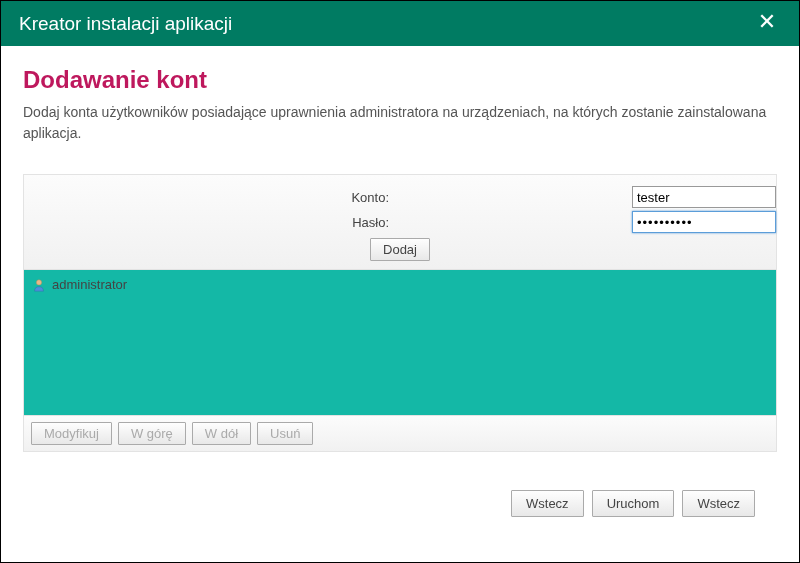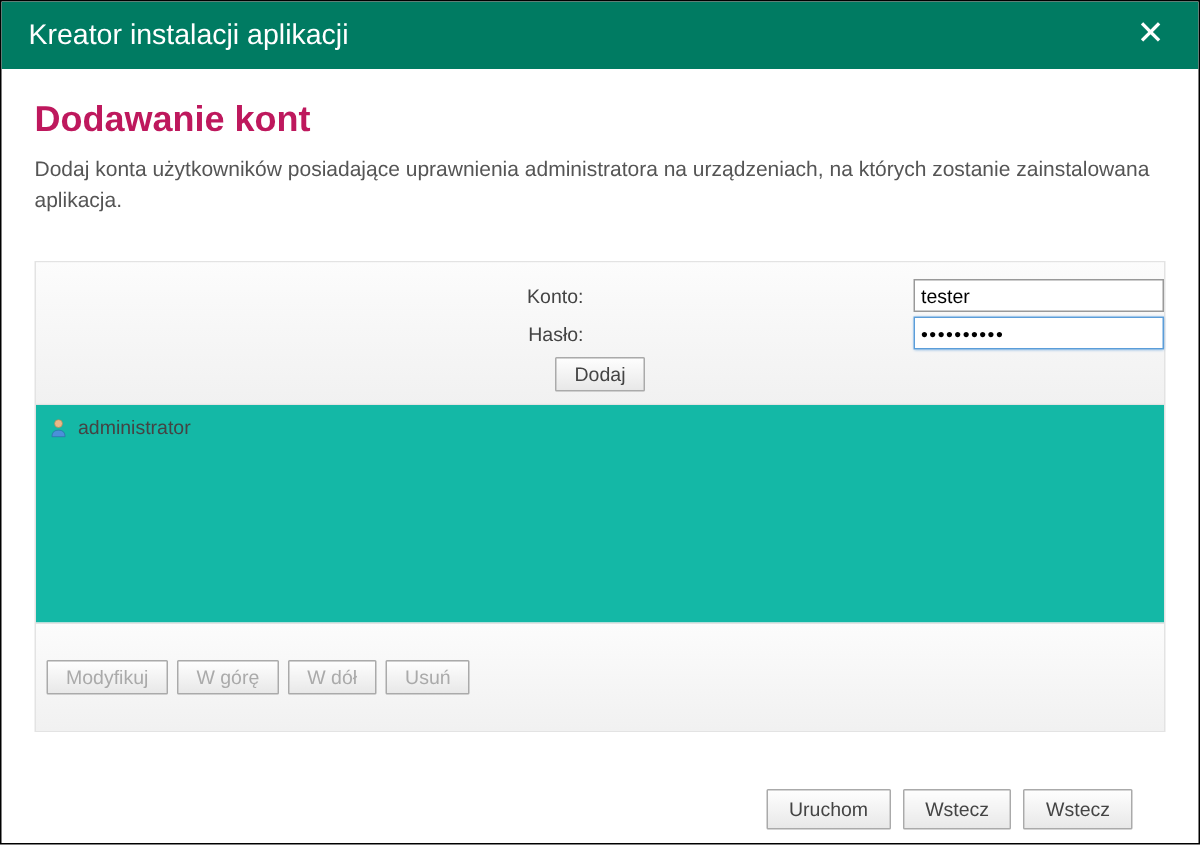--- a/index.html
+++ b/index.html
@@ -81,21 +81,21 @@
       margin: 3px 0;
     }
     .form-label {
       width: 370px;
       text-align: right;
       font-size: 13px;
       color: #444;
       padding-right: 5px;
     }
     .form-input {
-      width: 167px;
+      width: 144px;
       height: 22px;
       border: 1px solid #999;
       font-size: 13px;
       padding: 1px 4px;
       font-family: inherit;
     }
     .add-row {
       text-align: center;
       margin-top: 5px;
     }
@@ -127,21 +127,21 @@
       color: #444;
       padding: 1px 0;
     }
     .user-icon {
       width: 14px;
       height: 14px;
     }
     .action-row {
       background: linear-gradient(#fcfcfc, #f1f1f1);
       border-top: 1px solid #e3e3e3;
-      padding: 24px 7px;
+      padding: 6px 7px;
       display: flex;
       gap: 6px;
     }
     .footer {
       display: flex;
       justify-content: flex-end;
       gap: 8px;
       padding: 38px 22px 0 22px;
     }
     .footer .btn {
@@ -189,17 +189,17 @@
     <div class="action-row">
       <button class="btn" disabled="">Modyfikuj</button>
       <button class="btn" disabled="">W górę</button>
       <button class="btn" disabled="">W dół</button>
       <button class="btn" disabled="">Usuń</button>
     </div>
 
   </div>
 
   <div class="footer">
+    <button class="btn">Wstecz</button>
     <button class="btn">Uruchom</button>
-    <button class="btn">Wstecz</button>
     <button class="btn">Wstecz</button>
   </div>
 </div>
 
 </body></html>

